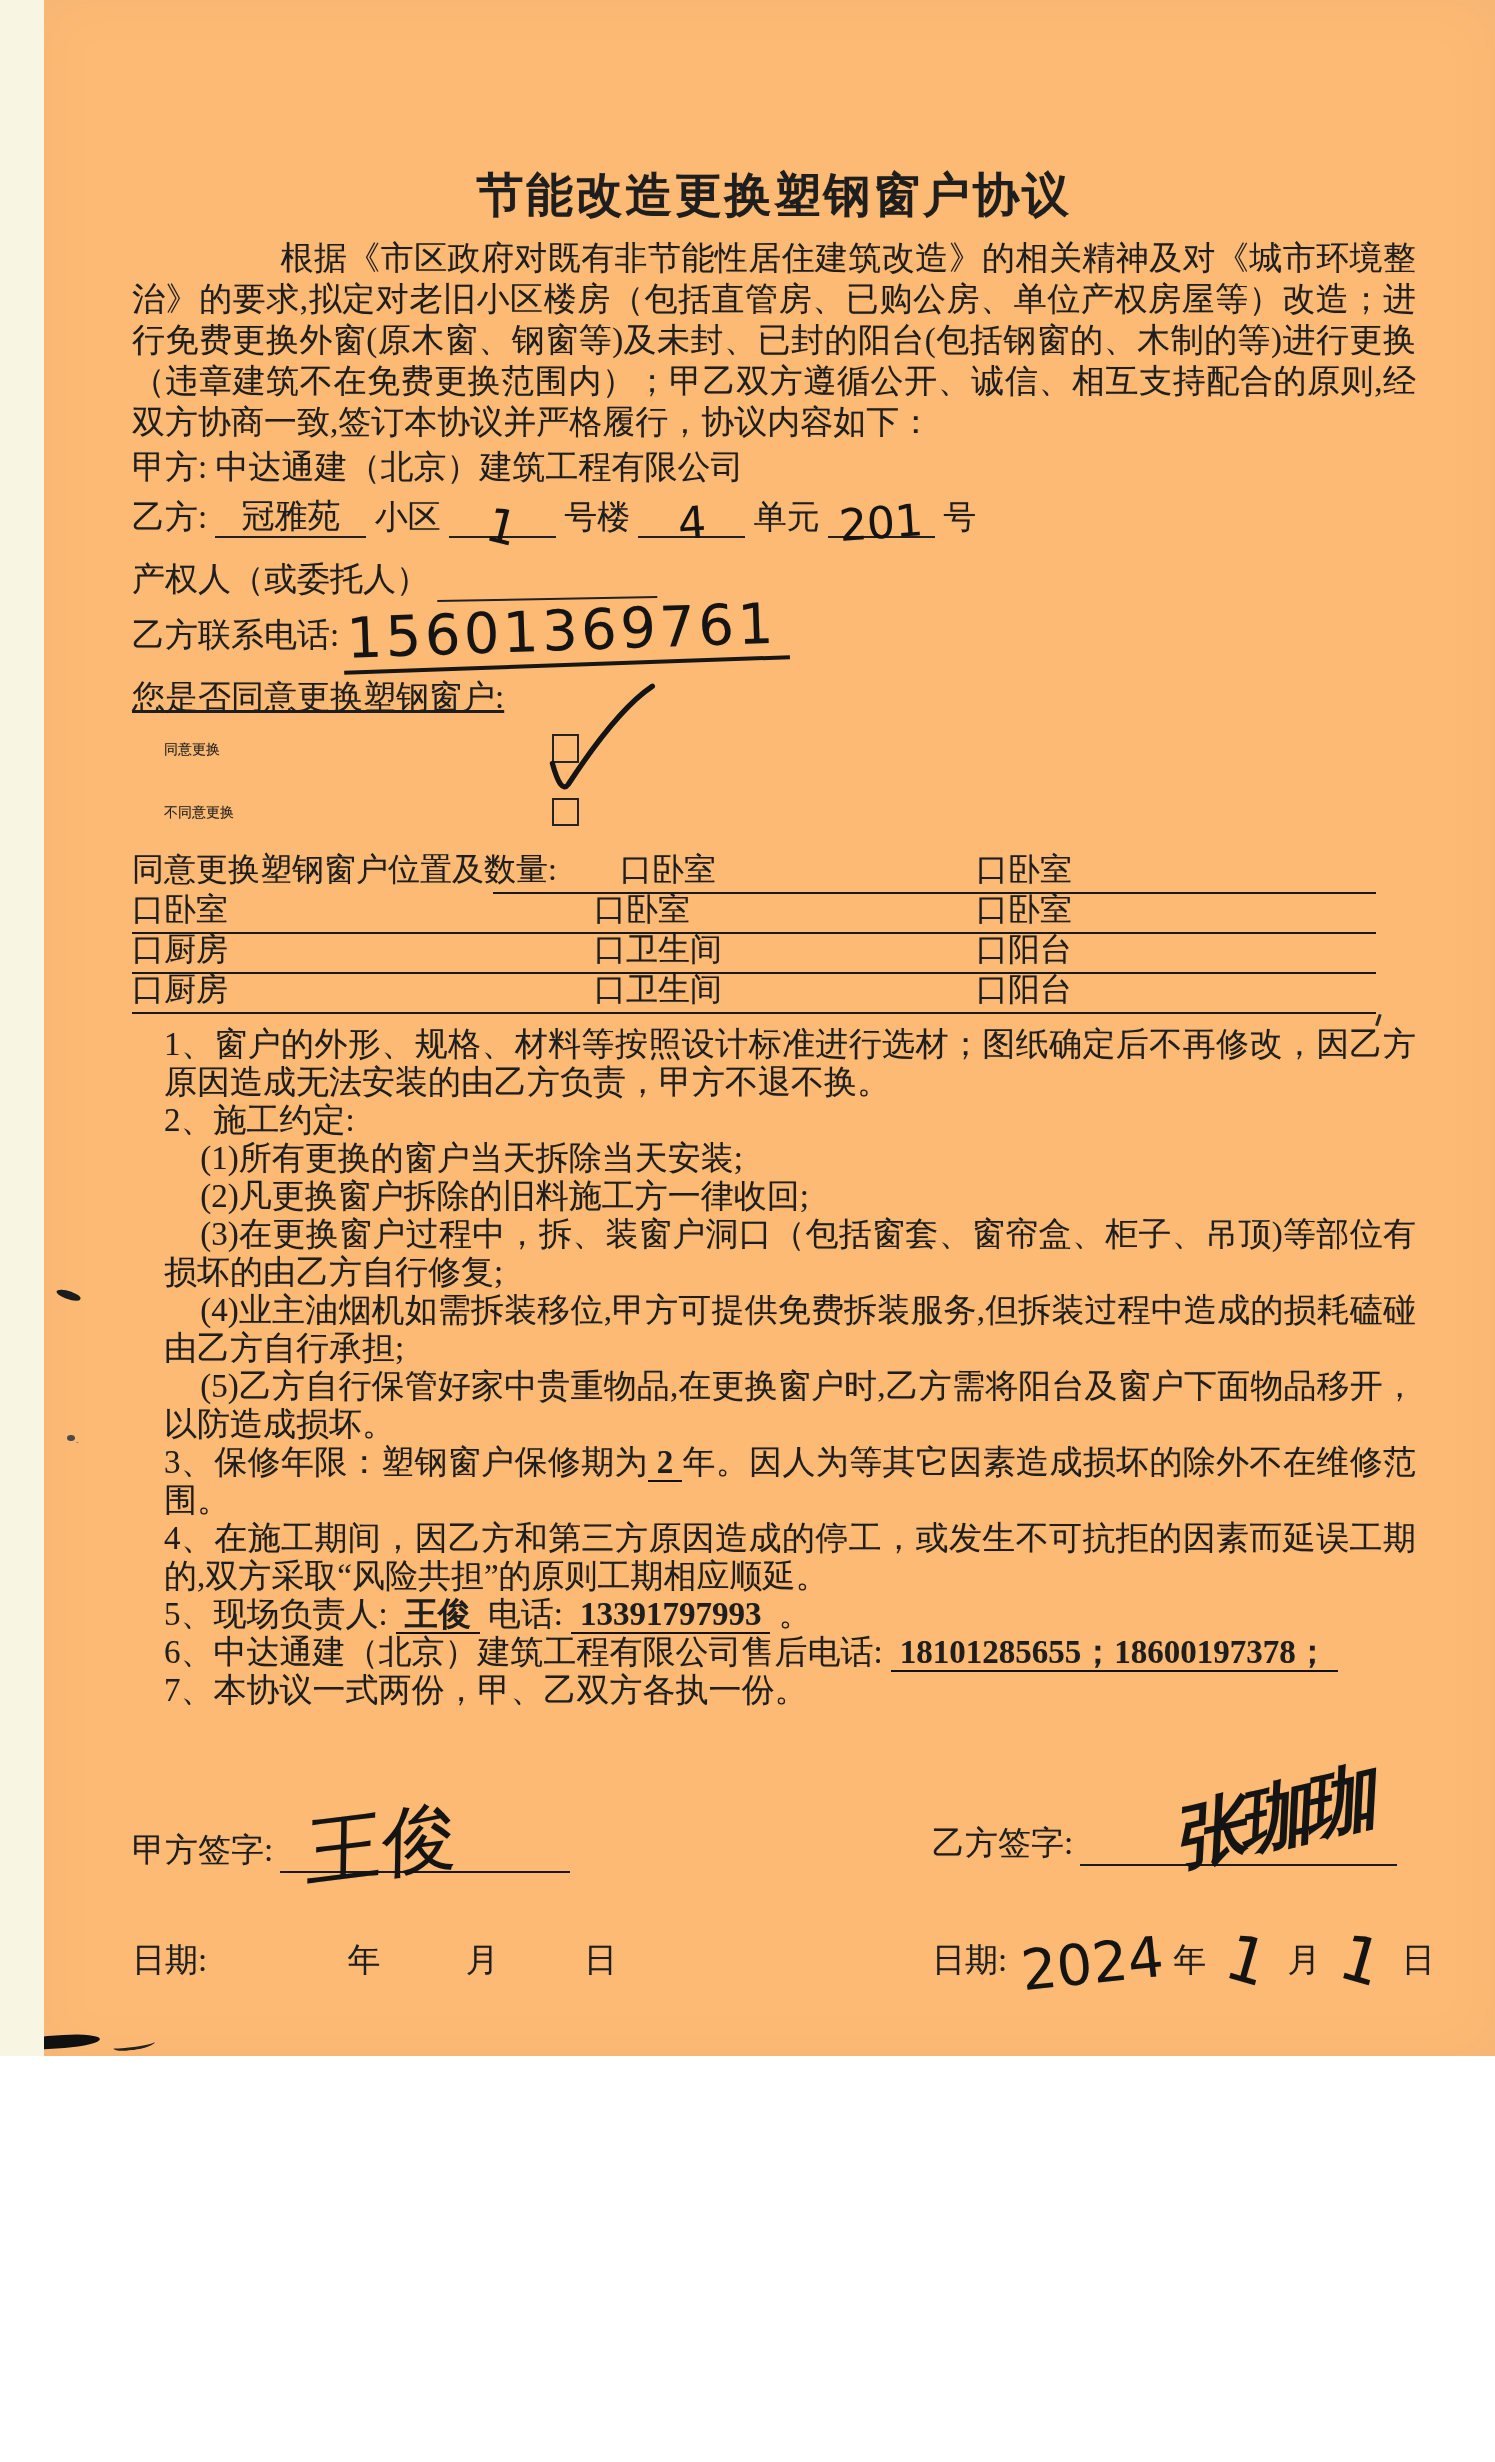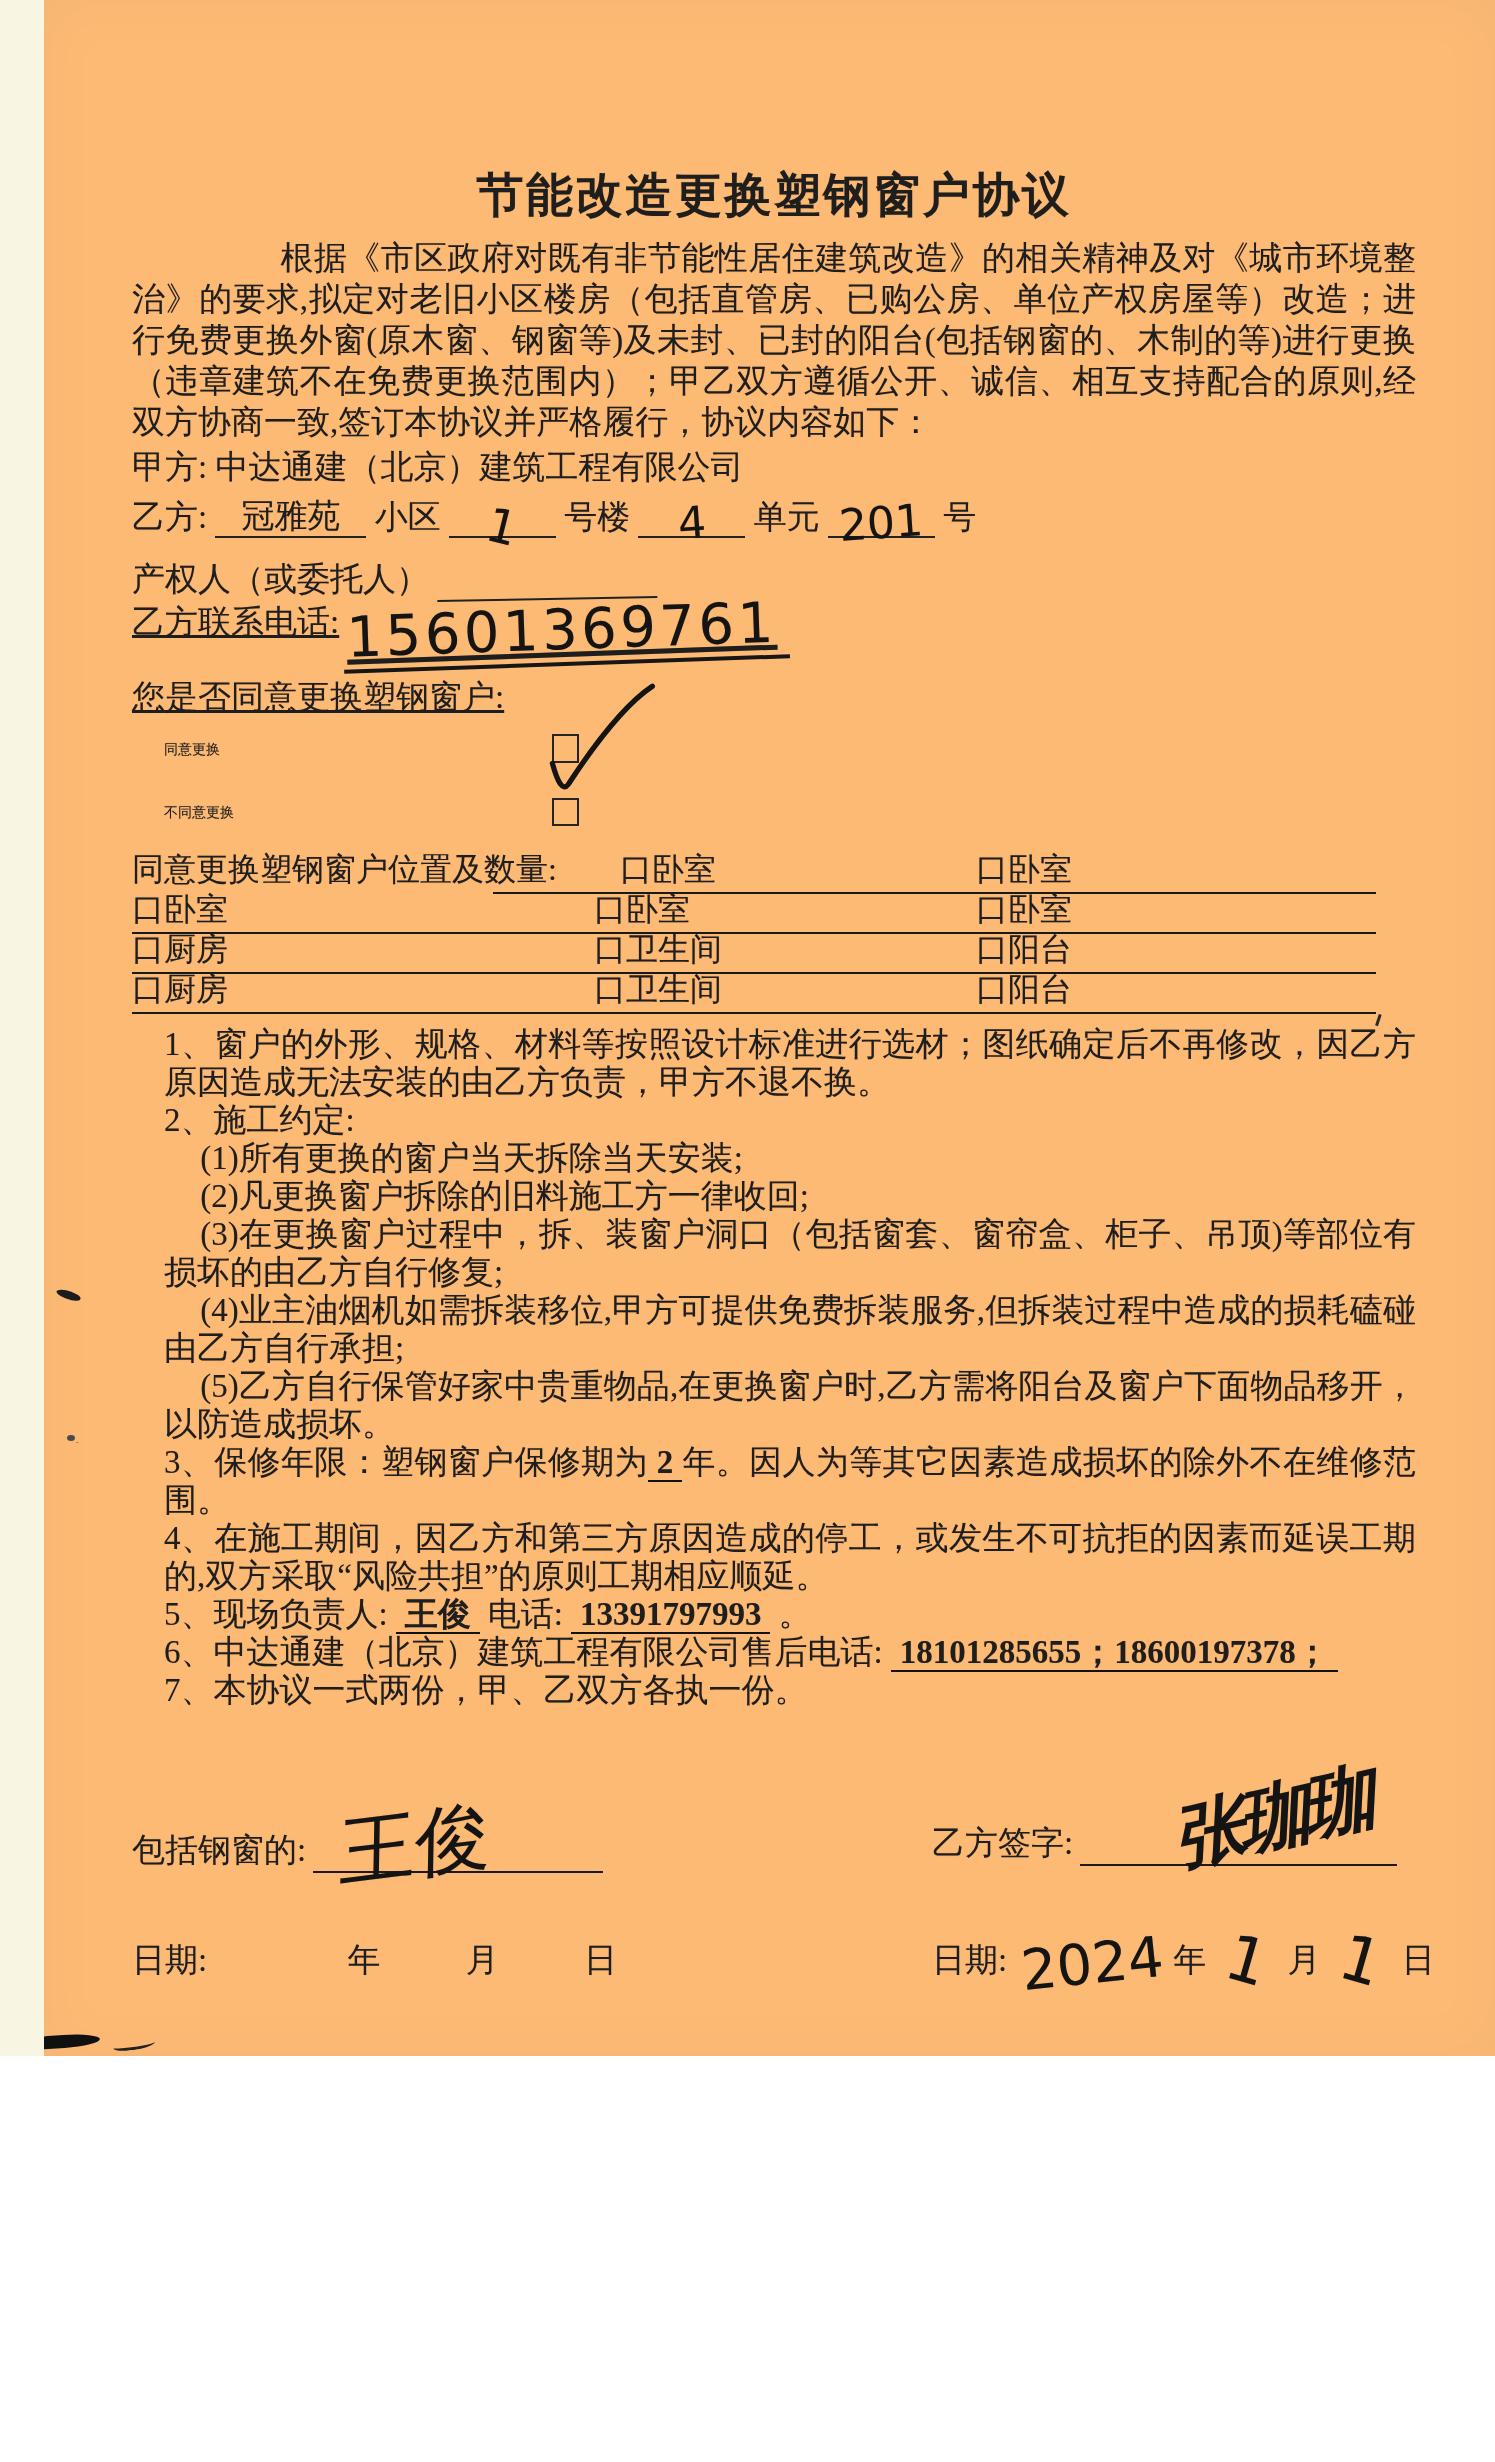--- a/index.html
+++ b/index.html
@@ -20,21 +20,21 @@
   .ufield{display:inline-block;border-bottom:2.6px solid #222;text-align:center;vertical-align:bottom;height:40px;}
   .uf-community{width:151px;}
   .uf-num{width:107px;position:relative;}
   .uf-owner{width:220px;height:35px;transform:rotate(-1deg);}
   .pb-row{margin-top:8px;height:56px;}
   .hand{font-family:"DejaVu Sans",sans-serif;color:#141414;}
   .hand-num{display:inline-block;font-size:44px;line-height:1;position:relative;top:5.3px;transform:rotate(-4deg);}
   .hand-slash{display:inline-block;font-size:47px;line-height:1;position:relative;top:7px;transform:rotate(14deg);}
 
   .owner-row{margin-top:7px;}
-  .phone-row{margin-top:1.8px;height:67px;display:flex;align-items:flex-start;text-decoration:underline;}
+  .phone-row{margin-top:1.8px;height:67px;display:flex;align-items:center;}
   .phone-hand{font-size:56px;line-height:1;border-bottom:4.4px solid #161616;transform:rotate(-2deg);
               padding:0 12.3px 3.5px 3.5px;letter-spacing:3.5px;margin-left:3.5px;}
 
   .question{margin-top:8.8px;text-decoration:underline;}
   .choice{margin-top:17.6px;position:relative;height:46px;margin-left:32px;}
   .choice-label{display:inline-block;width:384px;}
   .checkbox{display:inline-block;width:23px;height:24.6px;border:2.6px solid #242424;vertical-align:middle;position:relative;top:-1.8px;}
   .tick-wrap{position:absolute;left:376px;top:-55px;width:123px;height:114px;pointer-events:none;}
 
   .loc-table{margin-top:10.6px;}
@@ -189,21 +189,21 @@
         </p>
         <p class="clause txt">
           <span>6、中达通建（北京）建筑工程有限公司售后电话:</span>
           <span class="uv">18101285655；18600197378；</span>
         </p>
         <p class="clause txt">7、本协议一式两份，甲、乙双方各执一份。</p>
       </div>
 
       <div class="sig-row">
         <div class="sig-a txt">
-          <span>包括钢窗的:</span><span class="sigline"><span class="hand sig-hand-a">王俊</span></span>
+          <span>甲方签字:</span><span class="sigline"><span class="hand sig-hand-a">王俊</span></span>
         </div>
         <div class="sig-b txt">
           <span>乙方签字:</span><span class="sigline sigline-b"><span class="hand sig-hand-b">张珈珈</span></span>
         </div>
       </div>
 
       <div class="date-row">
         <div class="date-a txt">
           <span>日期:</span>
           <span class="sp1">年</span>

